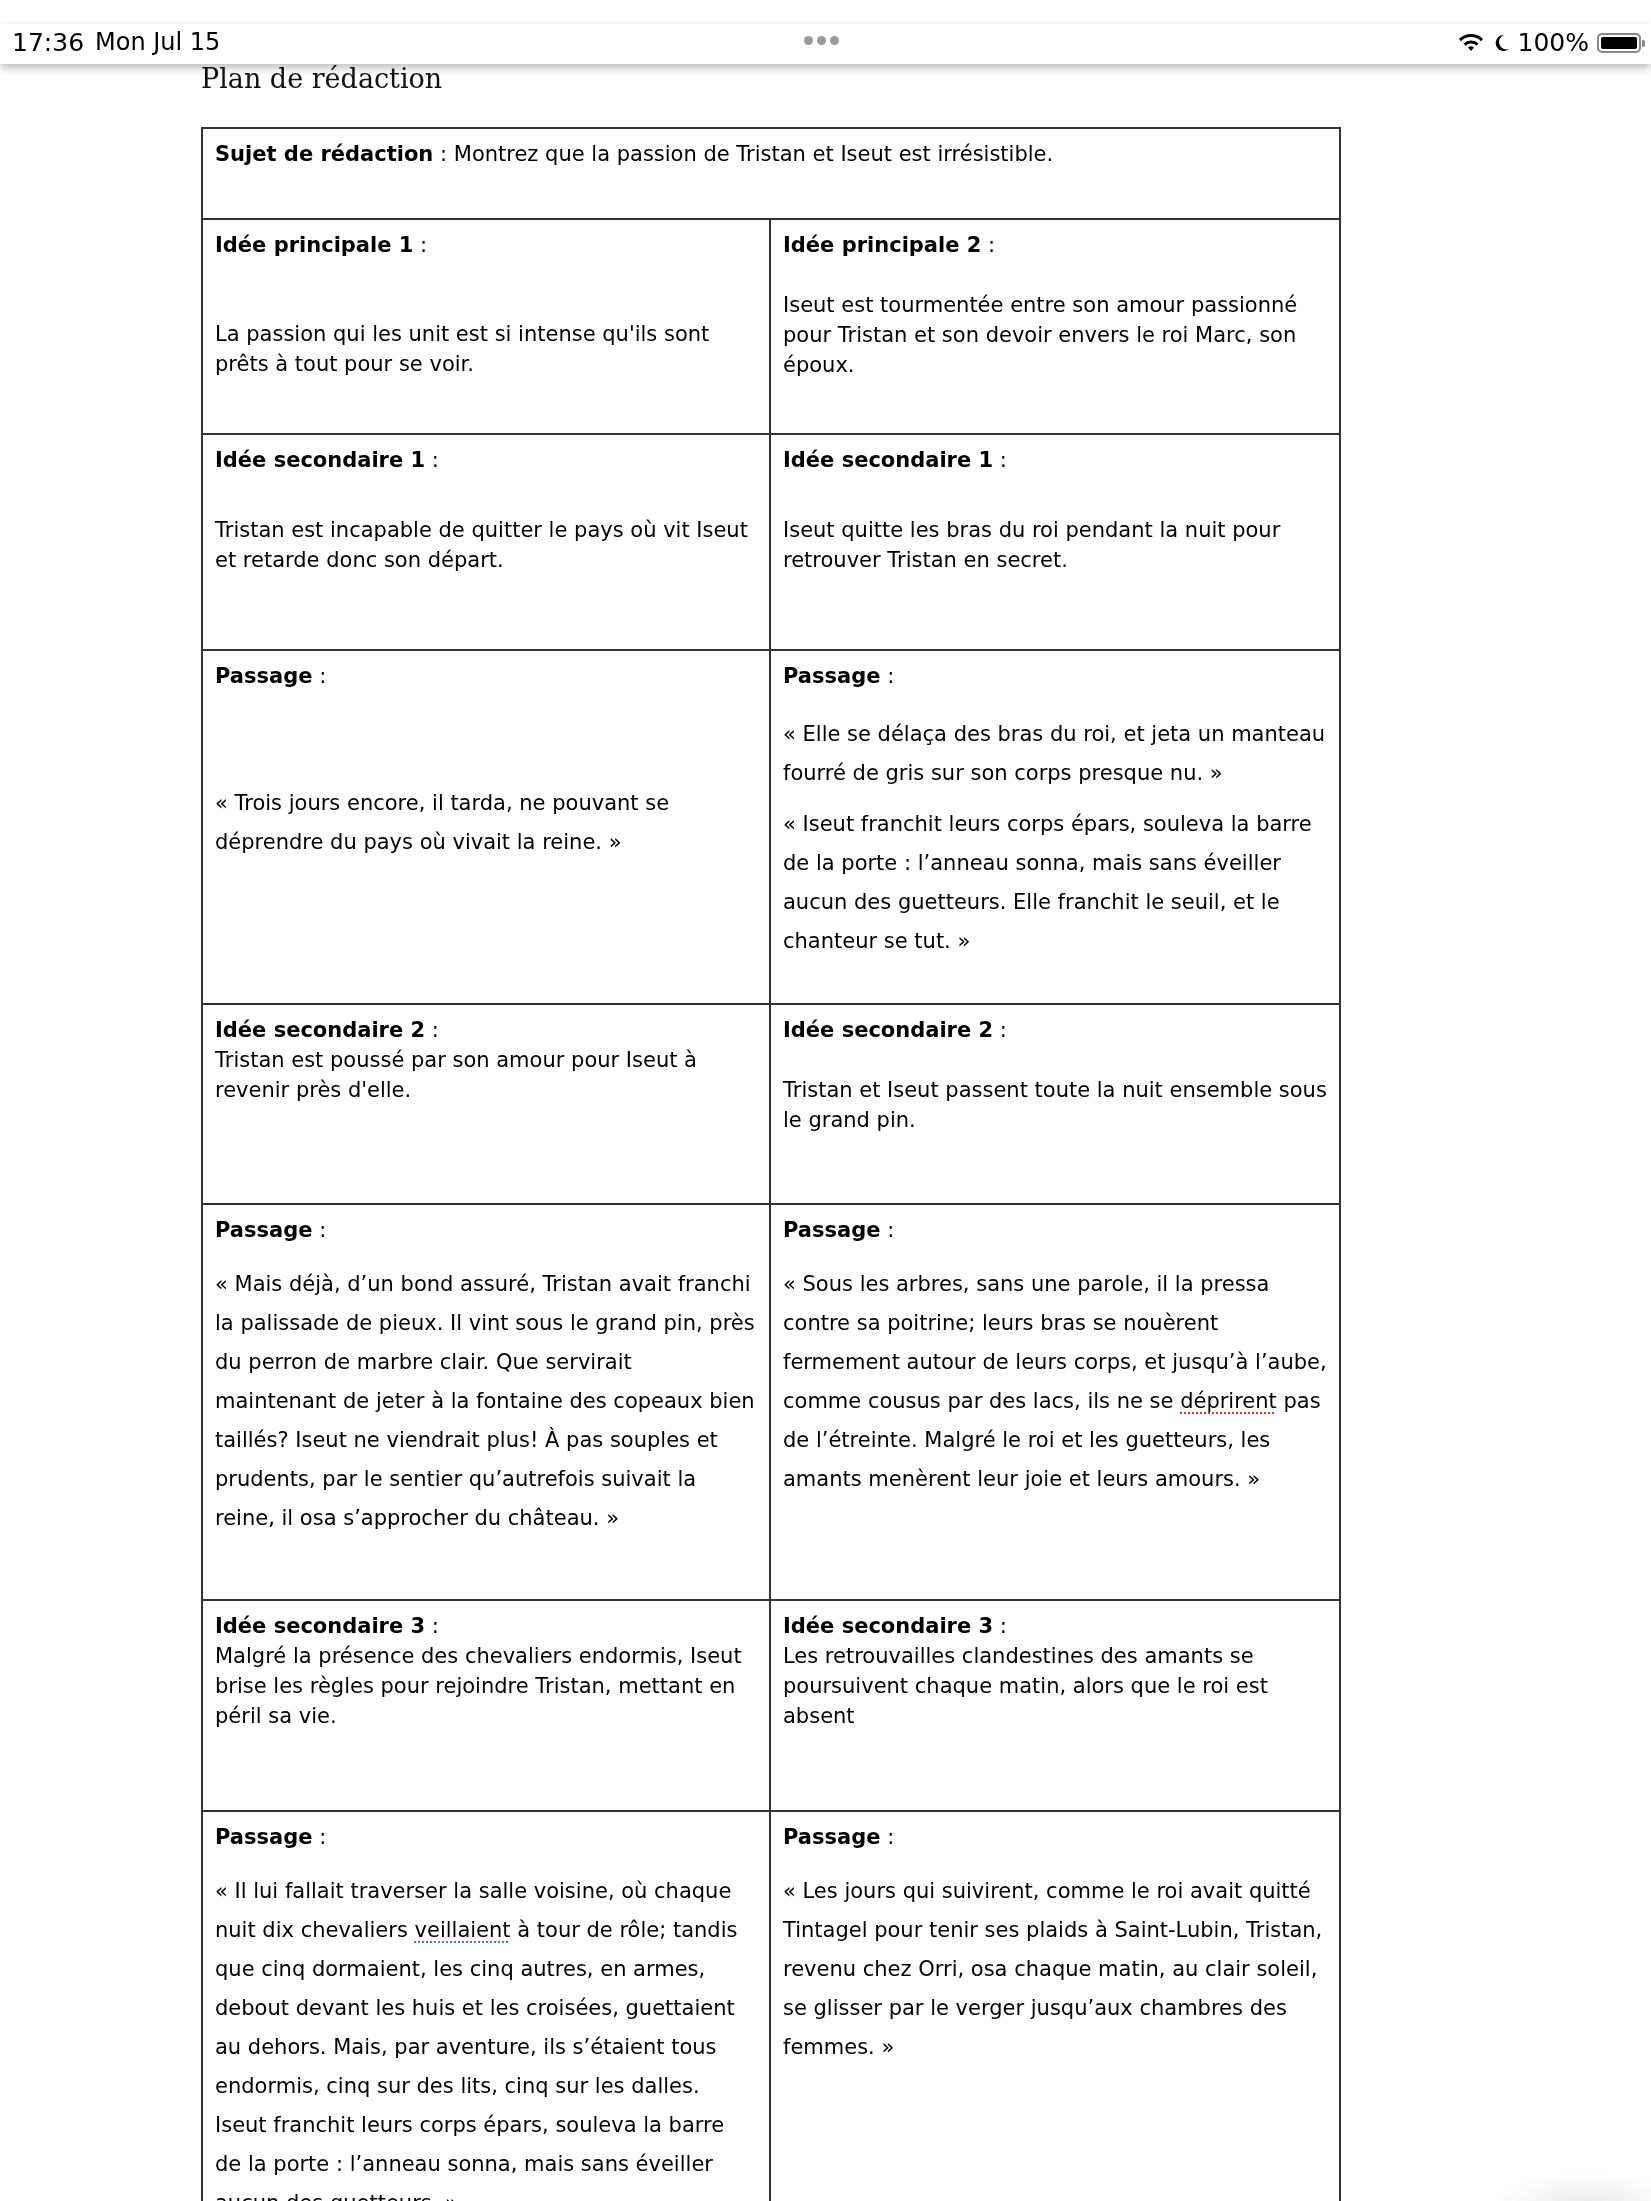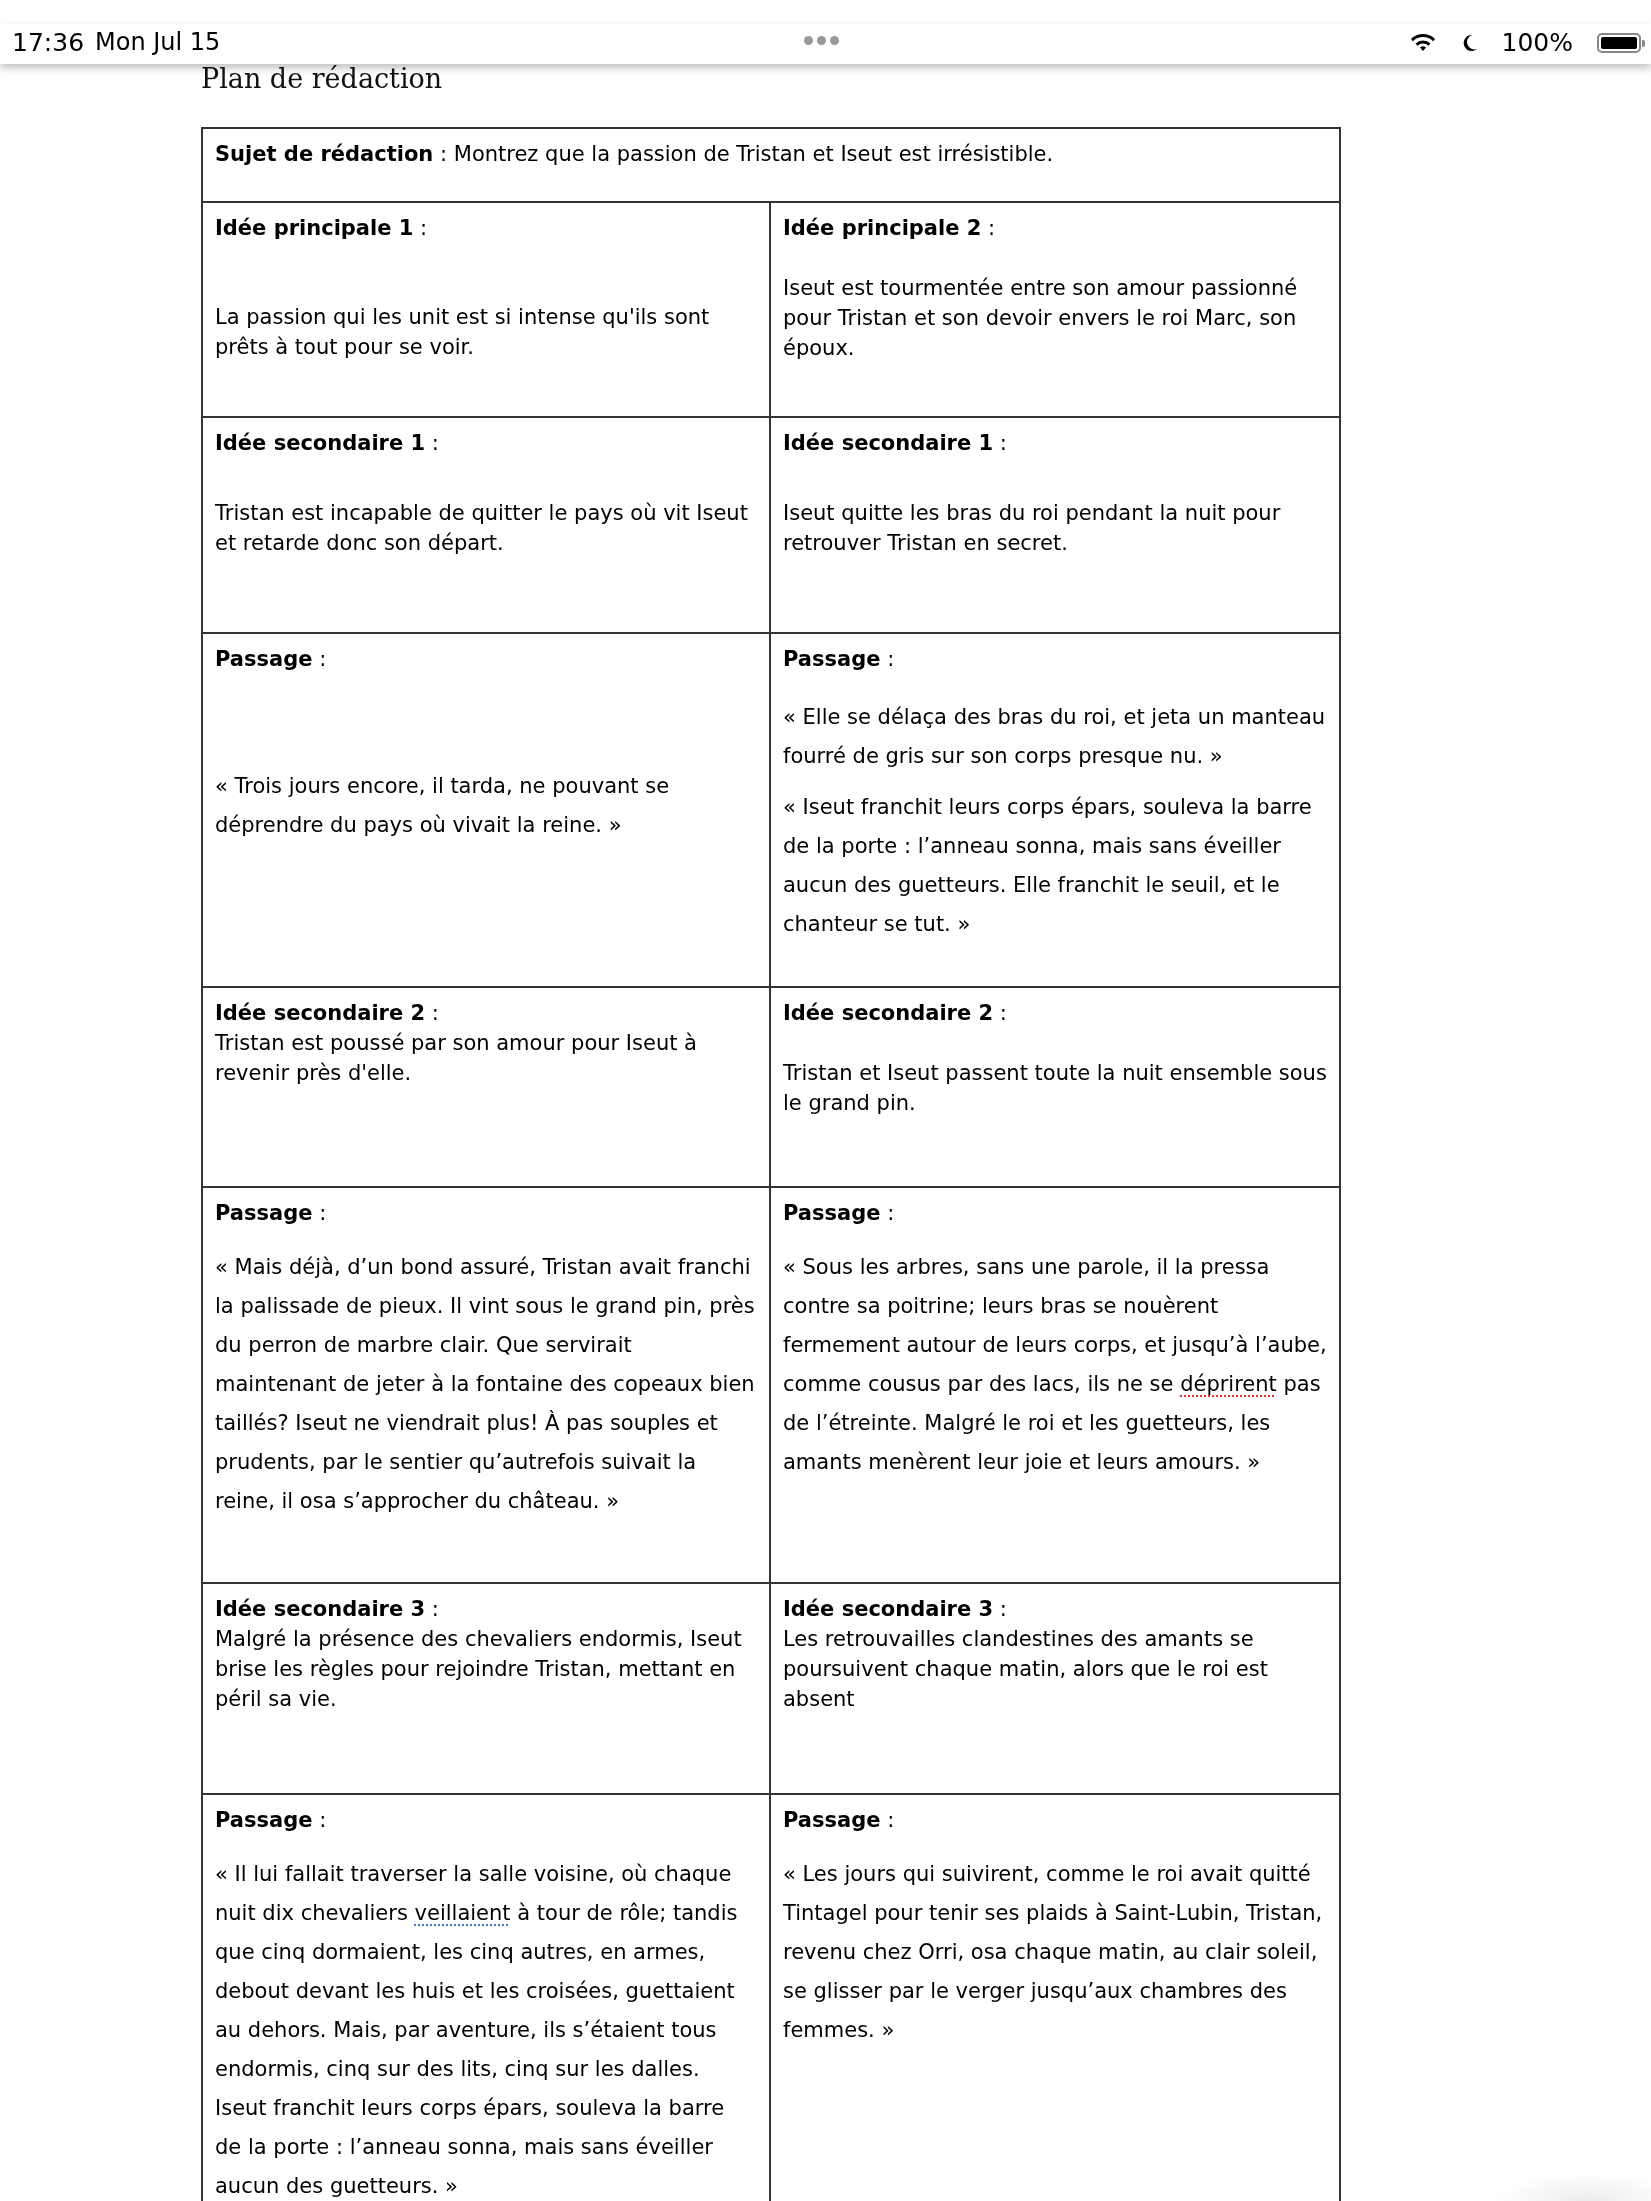--- a/index.html
+++ b/index.html
@@ -2,21 +2,21 @@
 <html><head>
 <meta charset="utf-8">
 <style>
   html, body { margin:0; padding:0; }
   body { width:1651px; height:2202px; background:#ffffff; position:relative; overflow:hidden; font-family:"DejaVu Sans", sans-serif; color:#000; }
   .statusbar { position:absolute; left:0; top:0; width:1651px; height:40px; background:#fff; box-shadow:0 4px 8px rgba(0,0,0,0.25); z-index:5;margin-top:24px; }
   .sb-time { position:absolute; left:12px; top:4px; font-size:25px; color:#000; }
   .sb-date { position:absolute; left:95px; top:4px; font-size:24px; color:#000; }
   .sb-dots { position:absolute; left:804px; top:12px; display:flex; gap:4px; }
   .sb-dots span { width:9px; height:9px; border-radius:50%; background:#999; display:block; }
-  .sb-right { position:absolute; right:10px; top:4px; display:flex; align-items:center; gap:24px; font-size:25px; }
+  .sb-right { position:absolute; right:10px; top:4px; display:flex; align-items:center; gap:8px; font-size:25px; }
   .battery { width:44px; height:20px; border:2px solid #888; border-radius:5px; position:relative; padding:2px; box-sizing:border-box; }
   .battery .fill { width:100%; height:100%; background:#000; border-radius:2px; }
   .battery::after { content:""; position:absolute; right:-6px; top:5px; width:3px; height:7px; background:#888; border-radius:0 2px 2px 0; }
   .doc-title { position:absolute; left:201px; top:63px; font-family:"DejaVu Serif", serif; font-size:27px; color:#111; }
   table.plan { position:absolute; left:201px; top:127px; width:1139px; border-collapse:collapse; table-layout:fixed; }
   table.plan td { border:2px solid #333; vertical-align:top; padding:10px 12px 10px 12px; font-size:21px; line-height:30px; box-sizing:border-box; }
   .lbl { font-weight:bold; font-size:21px; }
   .body-text { line-height:30px; }
   .quote { line-height:39px; }
   .spell-red { text-decoration:underline dotted #d33; text-underline-offset:4px; }
@@ -51,21 +51,21 @@
 </div>
 
 <div class="doc-title">Plan de rédaction</div>
 
 <table class="plan">
   <colgroup>
       <col style="width:568px">
       <col style="width:570px">
     </colgroup>
   <tbody>
-      <tr style="height:74px">
+      <tr style="height:91px">
     <td colspan="2">
       <span class="lbl">Sujet de rédaction</span><span> : </span><span>Montrez que la passion de Tristan et Iseut est irrésistible.</span>
     </td>
   </tr>
 
   <tr style="height:215px">
     <td>
       <div><span class="lbl">Idée principale 1</span><span> :</span></div>
       <div style="height:59px"></div>
       <div class="body-text">La passion qui les unit est si intense qu'ils sont prêts à tout pour se voir.</div>

